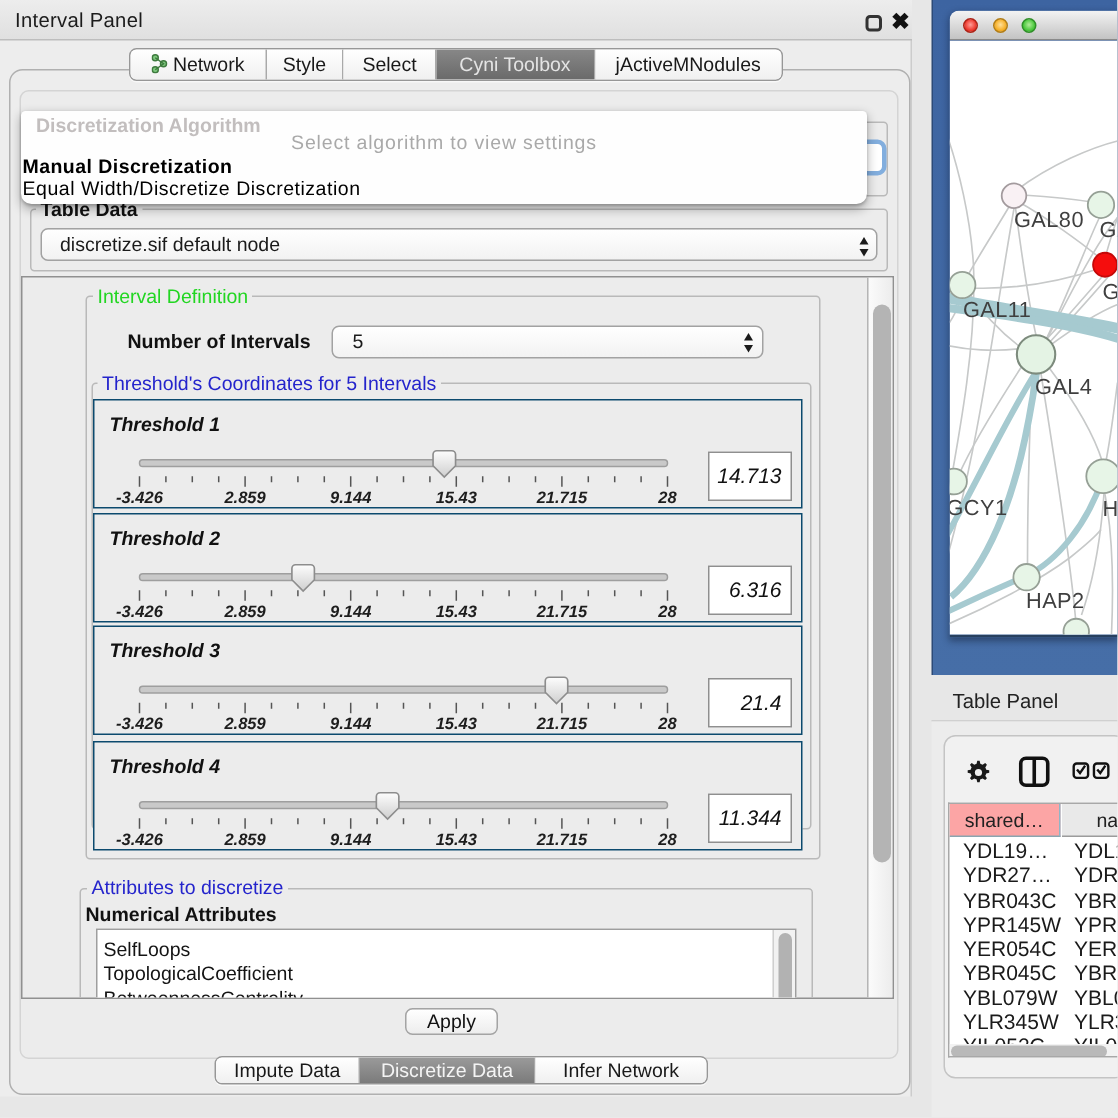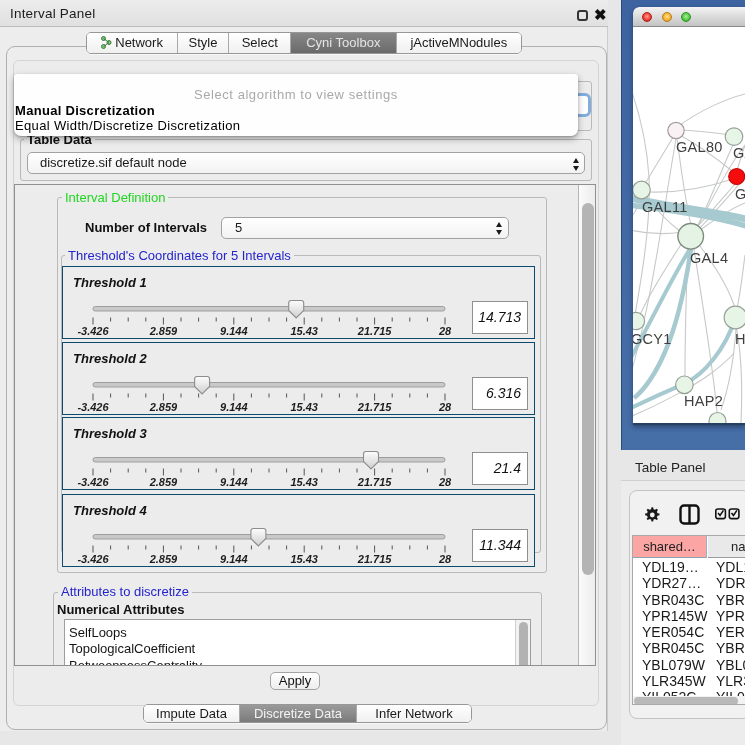--- a/index.html
+++ b/index.html
@@ -284,30 +284,31 @@
     <div class="abs" style="left:42px; top:417px; font-size:13px; font-weight:bold; color:#111;">Numerical Attributes</div>
     <div class="abs" style="left:49px; top:434px; width:467px; height:60px; background:#fff; border:1px solid #9e9e9e; font-size:13px; color:#141414; overflow:hidden;">
       <div style="padding:5px 0 0 4px; line-height:16.3px;">SelfLoops<br>TopologicalCoefficient<br>BetweennessCentrality</div>
       <div class="abs" style="right:0; top:0; width:15px; height:60px; background:#f2f2f2; border-left:1px solid #cfcfcf;">
         <div class="abs" style="left:3px; top:2px; width:8.5px; height:60px; background:#b2b2b2; border-radius:4.5px;"></div>
       </div>
     </div>
 
   </div>
 
-  <div class="abs" style="left:270px; top:672px; width:50px; height:18px; background:linear-gradient(#ffffff,#ededed); border:1px solid #a4a4a4; border-radius:5px; font-size:13px; text-align:center; line-height:16px; color:#111;">Apply</div>
+  <div class="abs" style="left:270px; top:672px; width:62px; height:18px; background:linear-gradient(#ffffff,#ededed); border:1px solid #a4a4a4; border-radius:5px; font-size:13px; text-align:center; line-height:16px; color:#111;">Apply</div>
   <div class="abs seg" id="tabs-bot">
     <div style="width:96px;">Impute Data</div>
     <div style="width:117px;" class="on">Discretize Data</div>
     <div style="width:114px;">Infer Network</div>
   </div>
 </div>
 
 <div class="abs" style="left:14px; top:74px; width:564px; height:61.5px; background:#fefefe;
   border-radius:3px 3px 7px 7px; box-shadow:0 3px 7px rgba(0,0,0,0.32), 0 1px 2px rgba(0,0,0,0.18);">
+  <div class="abs" style="left:10px; top:2px; font-size:13px; font-weight:bold; color:#c2bebe;">Discretization Algorithm</div>
   <div class="abs" style="left:0; top:13px; width:564px; text-align:center; font-size:13px; letter-spacing:0.55px; color:#a9a9a9;">Select algorithm to view settings</div>
   <div class="abs" style="left:1px; top:29px; font-size:13px; font-weight:bold; letter-spacing:0.3px; color:#000;">Manual Discretization</div>
   <div class="abs" style="left:1px; top:44px; font-size:13px; letter-spacing:0.35px; color:#000;">Equal Width/Discretize Discretization</div>
 </div>
 
 <div class="abs" style="left:621px; top:0; width:124px; height:450px; background:linear-gradient(#3d64a1,#466ea7); border-left:1px solid #2c4a77;"></div>
 
 <div class="abs" style="left:633px; top:7px; width:112px; height:418px; border-radius:6px 0 0 0; overflow:hidden; border-bottom:2.5px solid #27405f; box-shadow:0 2px 5px rgba(10,20,40,0.45);">
   <div class="abs" style="left:0; top:0; width:112px; height:20px; background:linear-gradient(#f4f4f4,#c3c3c3); border-bottom:1px solid #8a8a8a; border-radius:6px 0 0 0;">
     <div class="abs tl" style="left:9px; background:radial-gradient(circle at 4px 3.5px,#ff9d97,#ee3b30 60%,#c11b10); border:0.5px solid #ad2216;"></div>

